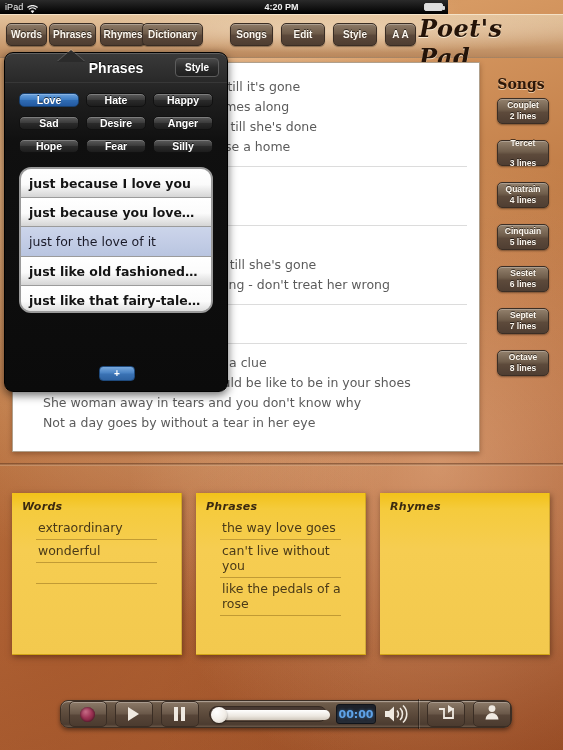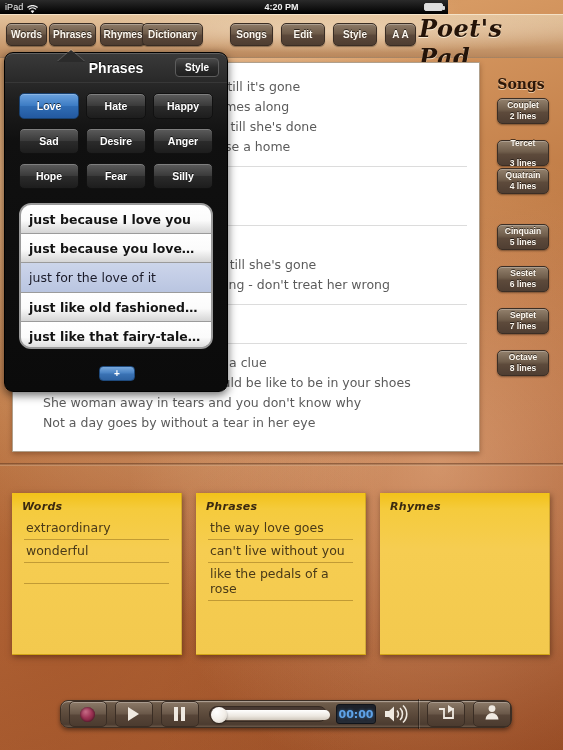--- a/index.html
+++ b/index.html
@@ -118,21 +118,21 @@
     border-right: 1px solid rgba(150,110,20,.35);
     border-bottom: 1px solid rgba(150,110,20,.35);
     overflow: hidden;
   }
   .note-title {
     font-family: "DejaVu Sans", sans-serif; font-style: italic; font-weight: bold;
     font-size: 11px; color: #3b2a10; margin: 7px 0 4px 10px;
     letter-spacing: .3px;
   }
   .note-row {
-    margin: 0 12px; padding: 3px 0 4px 2px;
+    margin: 0 24px; padding: 3px 0 4px 2px;
     border-bottom: 1px solid rgba(130,95,20,.45);
     font-size: 12.5px; color: #4a3a18;
     font-family: "DejaVu Sans", sans-serif;
     min-height: 21px;
   }
 
   
   .bottombar {
     position: absolute; left: 60px; top: 700px; width: 452px; height: 28px;
     border-radius: 8px;
@@ -216,21 +216,21 @@
     border: 1px solid #5c5c5c;
     color: #fff; font-size: 10px; font-weight: bold;
     display: flex; align-items: center; justify-content: center;
     cursor: pointer;
   }
   .cat-grid {
     display: grid; grid-template-columns: repeat(3, 1fr);
     gap: 9px 7px; padding: 10px 14px 8px 14px;
   }
   .cat-btn {
-    height: 26px; border-radius: 5px;
+    height: 14px; border-radius: 5px;
     background: linear-gradient(180deg, #5c5c5c 0%, #3b3b3b 48%, #2b2b2b 52%, #1d1d1d 100%);
     border: 1px solid #111;
     box-shadow: inset 0 1px 0 rgba(255,255,255,.22);
     color: #fff; font-size: 10.5px; font-weight: bold;
     display: flex; align-items: center; justify-content: center;
     text-shadow: 0 -1px 0 rgba(0,0,0,.7);
     cursor: pointer; user-select: none;
   }
   .cat-btn.sel {
     background: linear-gradient(180deg, #6ba2de 0%, #3d7cc4 48%, #2f6cb4 52%, #2359a0 100%);
@@ -324,21 +324,21 @@
 <div class="stanza-title">Songs</div>
 <div id="stanza-list">
     <div class="stanza-btn" style="top: 98px;">
       <span>Couplet</span>
       <span>2 lines</span>
     </div>
     <div class="stanza-btn" style="top: 140px; gap: 9px;">
       <span>Tercet</span>
       <span>3 lines</span>
     </div>
-    <div class="stanza-btn" style="top: 168px;">
+    <div class="stanza-btn" style="top: 182px;">
       <span>Quatrain</span>
       <span>4 lines</span>
     </div>
     <div class="stanza-btn" style="top: 224px;">
       <span>Cinquain</span>
       <span>5 lines</span>
     </div>
     <div class="stanza-btn" style="top: 266px;">
       <span>Sestet</span>
       <span>6 lines</span>

